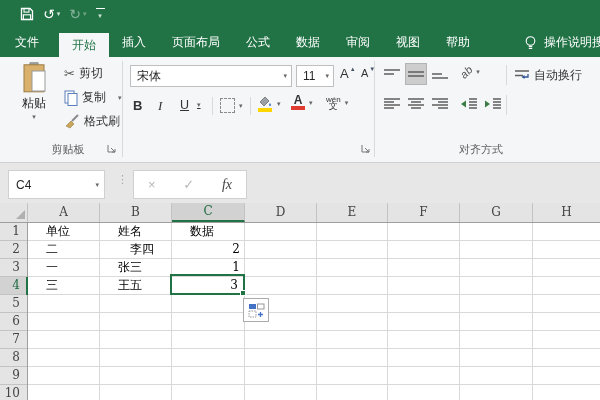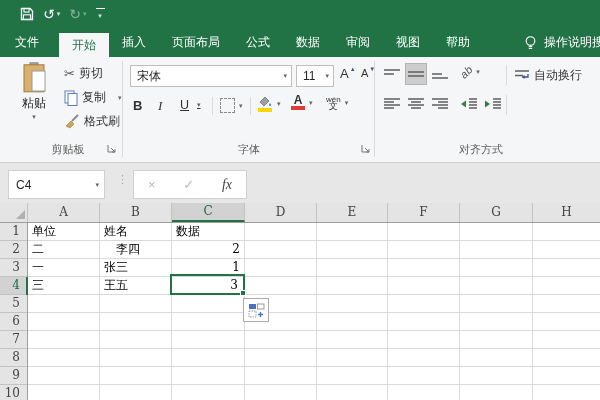--- a/index.html
+++ b/index.html
@@ -78,21 +78,21 @@
   .rowsel-bar { position:absolute; left:26px; top:74px; width:2px; height:18px; background:#217346; }
   .cells { position:absolute; left:28px; top:20px; width:572px; height:177px;
     background-image:
       repeating-linear-gradient(to bottom, transparent 0 17px, #d9d9d9 17px 18px),
       linear-gradient(#d9d9d9,#d9d9d9),linear-gradient(#d9d9d9,#d9d9d9),linear-gradient(#d9d9d9,#d9d9d9),
       linear-gradient(#d9d9d9,#d9d9d9),linear-gradient(#d9d9d9,#d9d9d9),linear-gradient(#d9d9d9,#d9d9d9),
       linear-gradient(#d9d9d9,#d9d9d9);
     background-size:auto,1px 100%,1px 100%,1px 100%,1px 100%,1px 100%,1px 100%,1px 100%;
     background-position:0 0,71px 0,143px 0,216px 0,288px 0,359px 0,431px 0,504px 0;
     background-repeat:repeat,no-repeat,no-repeat,no-repeat,no-repeat,no-repeat,no-repeat,no-repeat; }
-  .cell { position:absolute; height:18px; line-height:17px; padding-left:4px; color:#000; overflow:hidden; white-space:nowrap; }
+  .cell { position:absolute; height:18px; line-height:17px; padding-left:18px; color:#000; overflow:hidden; white-space:nowrap; }
   .cell.num { text-align:right; padding-right:5px; padding-left:0; }
   .selbox { position:absolute; left:170px; top:71px; width:75px; height:21px; border:2px solid #217346; }
   .handle { position:absolute; right:-3px; bottom:-3px; width:6px; height:6px; background:#217346; border:1px solid #fff; }
   .autofill { position:absolute; left:243px; top:95px; width:26px; height:24px; background:#fff; border:1px solid #ababab; display:flex; align-items:center; justify-content:center; }
 
   svg { display:block; }
 </style>
 </head>
 <body>
 
@@ -229,21 +229,20 @@
       </span>
       <span class="dd-gray">▾</span>
     </div>
     <div class="rbtn" style="left:326px; top:39px;">
       <span class="phon">
         <span>wén</span>
         <span class="b">文</span>
       </span>
       <span class="dd-gray">▾</span>
     </div>
-    <div class="group-label" style="left:123px; width:252px;">字体</div>
     <div class="launcher" style="left:361px;">
       <svg width="9" height="9" viewBox="0 0 9 9">
         <path d="M1 1 v7 h7" fill="none" stroke="#777"></path>
           <path d="M4 4 l4 4 M8 5 v3 h-3" fill="none" stroke="#777"></path>
       </svg>
     </div>
     <div class="vsep" style="left:374px;"></div>
 
     <div class="alignbtn" style="left:381px; top:6px;">
       <svg width="18" height="14" viewBox="0 0 18 14">

